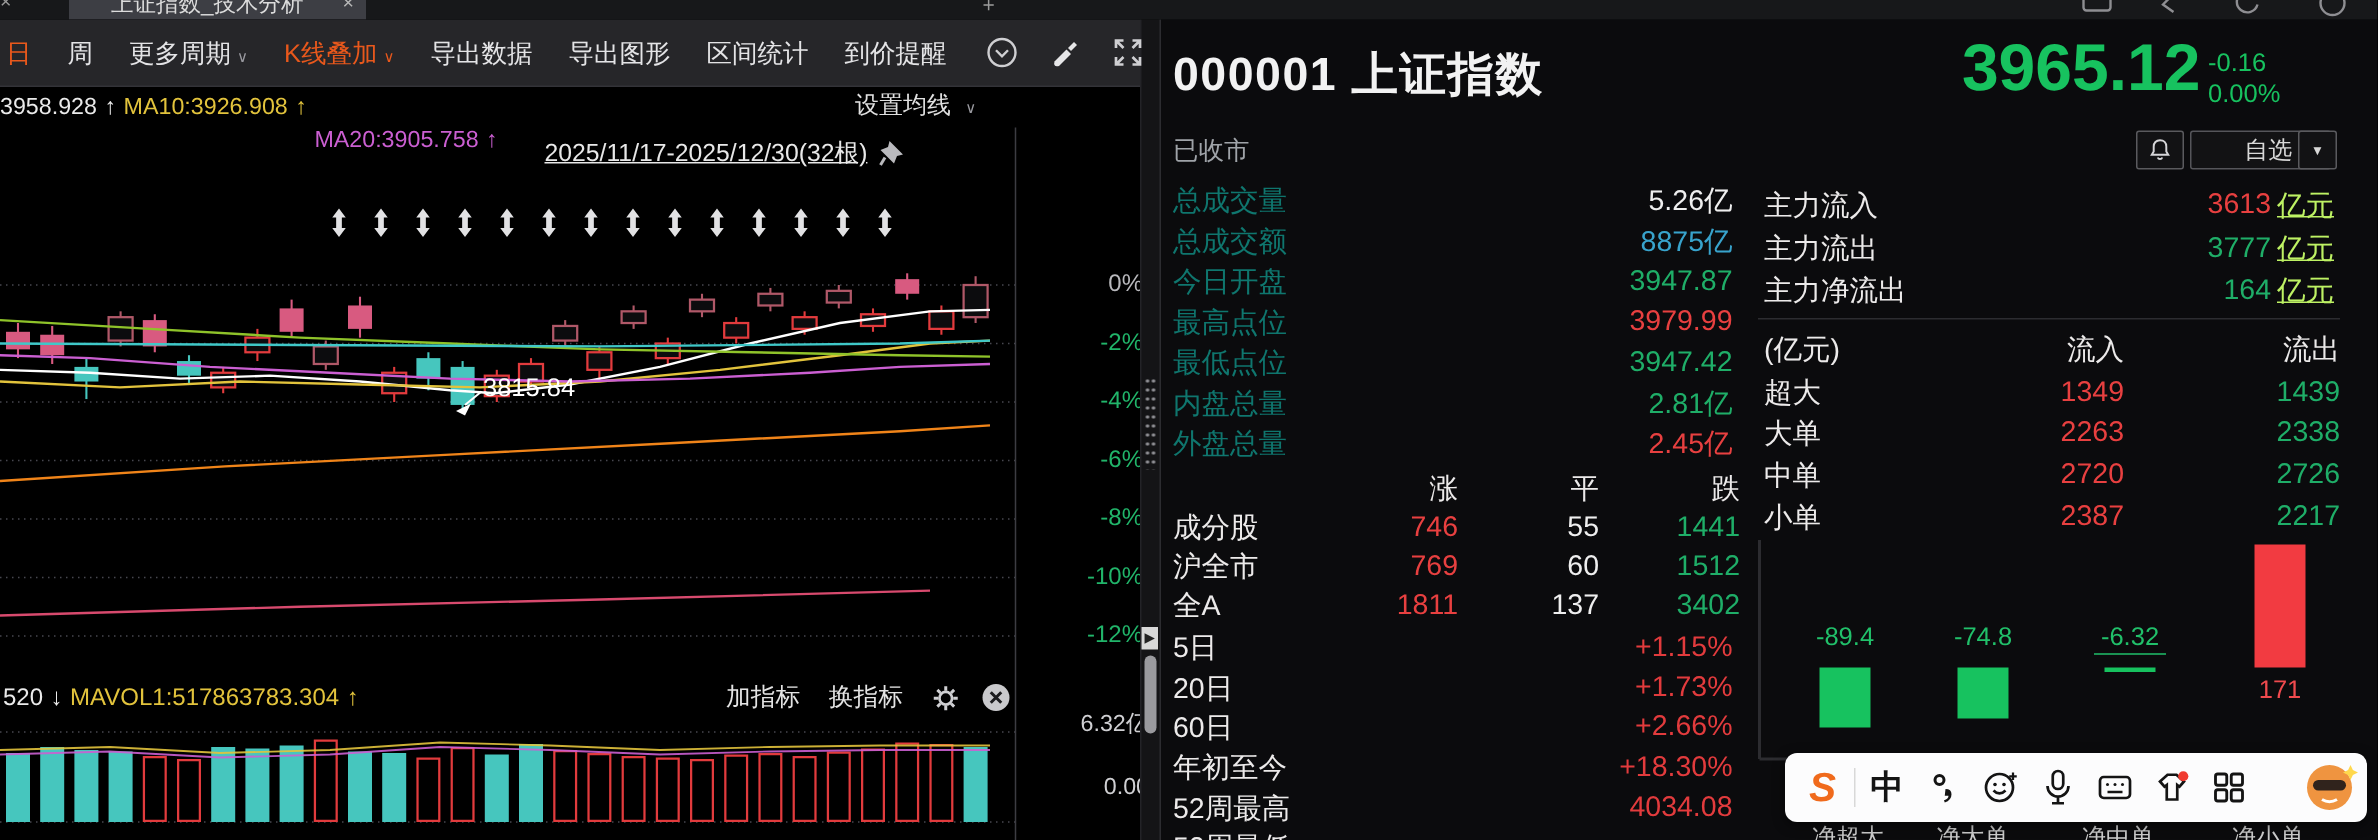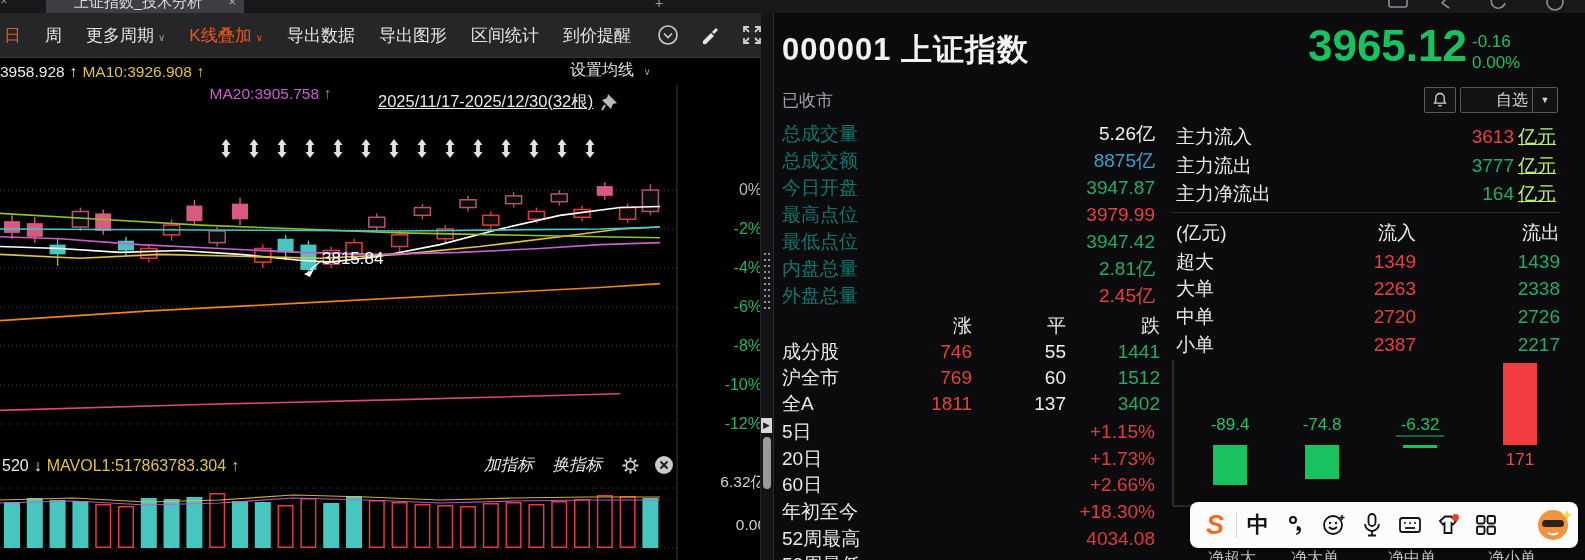--- a/index.html
+++ b/index.html
@@ -22,29 +22,29 @@
   .tb-item .caret{font-size:10px;color:#9a9aa0;margin-left:4px;}
   .accent{color:#e8581c !important;}
   .accent .caret{color:#e8581c !important;}
   #tb-icons{margin-left:26px;display:flex;gap:20px;align-items:center;}
   #ma-row{left:0;top:60px;width:760px;height:24px;z-index:15;font-size:15.5px;display:flex;align-items:center;}
   #ma-row span{margin-right:5px;white-space:nowrap;}
   .c-white{color:#eaeaea;} .c-yellow{color:#e2c33c;} .c-magenta{color:#cb5fd2;margin-top:44px;}
   #ma-settings{position:absolute;left:570px;top:0;color:#e0e0e0;font-size:16px;}
   #ma-settings .caret{font-size:10px;color:#9a9aa0;}
   #date-row{left:363px;top:91px;z-index:15;font-size:16.5px;color:#e8e8e8;display:flex;align-items:center;}
-  #date-row .d{text-decoration:underline;margin-left:15px;}
+  #date-row .d{text-decoration:underline;}
   
   .ytick{position:absolute;left:690px;width:72px;text-align:right;font-size:16px;z-index:5;}
   .tick-green{color:#21b56a;} .tick-gray{color:#b9b9bd;}
   .vtick{position:absolute;left:690px;width:76px;text-align:right;font-size:15.5px;color:#cfcfd2;z-index:5;}
   
   #vol-header{left:0;top:454px;width:760px;height:24px;z-index:15;font-size:16px;display:flex;align-items:center;}
   #vol-header span{margin-right:5px;white-space:nowrap;}
-  #vol-tools{position:absolute;left:484px;top:0;display:flex;align-items:center;gap:14px;color:#e4e4e4;font-size:16.5px;font-style:italic;}
+  #vol-tools{position:absolute;left:484px;top:0;display:flex;align-items:center;gap:14px;color:#e4e4e4;font-size:16.5px;}
   #annotation{left:322px;top:249px;z-index:6;color:#fff;font-size:17px;}
   
   #splitter{left:760px;top:13px;width:12px;height:547px;background:#141416;z-index:18;border-left:1px solid #232327;border-right:1px solid #2c2c30;}
   #grip{position:absolute;left:2px;top:238px;width:8px;height:62px;
         background-image:radial-gradient(circle,#8f8f94 1px,transparent 1.3px);background-size:4px 6px;}
   #collapse-btn{position:absolute;left:0px;top:405px;width:11px;height:15px;background:#d8d8d8;color:#222;
         font-size:9px;line-height:15px;text-align:center;}
   #scroll-thumb{position:absolute;left:2px;top:424px;width:8px;height:52px;background:#9a9a9e;border-radius:4px;}
   
   #rpanel{left:772px;top:13px;width:813px;height:547px;background:#0b0b0d;z-index:10;}

